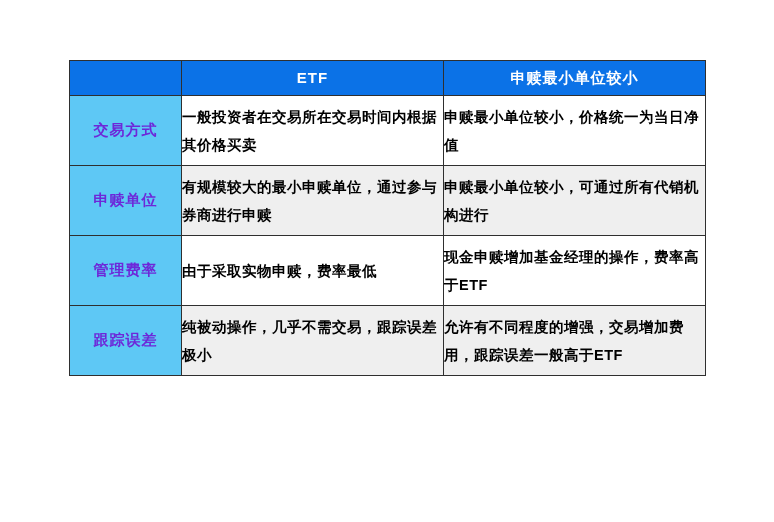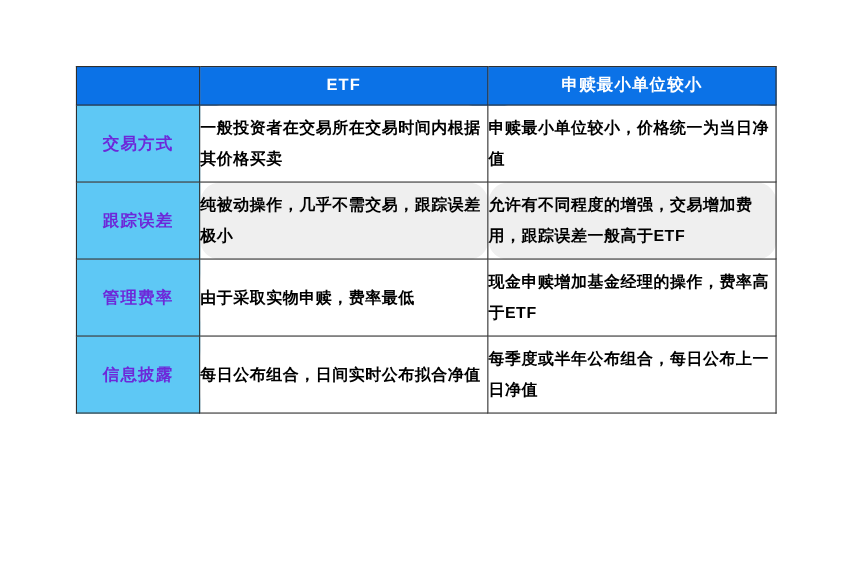--- a/index.html
+++ b/index.html
@@ -68,21 +68,20 @@
 
   
   .content {
     font-size: 14.5px;
     color: #000000;
     font-weight: bold;
     line-height: 28px;
     padding: 8px 10px 8px 10px;
     text-align: left;
     letter-spacing: 0.5px;
-    border-radius: 18px;
   }
   .band-white { background: #ffffff; }
   .band-gray  { background: #efefef; }
 
   .r-tall { height: 70px; }
 </style>
 </head>
 <body>
 
 <div class="page">
@@ -99,34 +98,34 @@
           <td class="cell">ETF</td>
           <td class="cell">申赎最小单位较小</td>
         </tr>
 
         <tr class="r-tall">
           <td class="rowlabel">交易方式</td>
           <td class="content band-white">一般投资者在交易所在交易时间内根据其价格买卖</td>
           <td class="content band-white">申赎最小单位较小，价格统一为当日净值</td>
         </tr>
 
-
         <tr class="r-tall">
-          <td class="rowlabel">跟踪误差</td>
-          <td class="content band-gray">纯被动操作，几乎不需交易，跟踪误差极小</td>
-          <td class="content band-gray">允许有不同程度的增强，交易增加费用，跟踪误差一般高于ETF</td>
+          <td class="rowlabel">申赎单位</td>
+          <td class="content band-gray">有规模较大的最小申赎单位，通过参与券商进行申赎</td>
+          <td class="content band-gray">申赎最小单位较小，可通过所有代销机构进行</td>
         </tr>
 
         <tr class="r-tall">
           <td class="rowlabel">管理费率</td>
           <td class="content band-white">由于采取实物申赎，费率最低</td>
           <td class="content band-white">现金申赎增加基金经理的操作，费率高于ETF</td>
         </tr>
 
         <tr class="r-tall">
-          <td class="rowlabel">信息披露</td>
-          <td class="content band-white">每日公布组合，日间实时公布拟合净值</td>
-          <td class="content band-white">每季度或半年公布组合，每日公布上一日净值</td>
+          <td class="rowlabel">跟踪误差</td>
+          <td class="content band-gray">纯被动操作，几乎不需交易，跟踪误差极小</td>
+          <td class="content band-gray">允许有不同程度的增强，交易增加费用，跟踪误差一般高于ETF</td>
         </tr>
+
       </tbody>
     </table>
   </div>
 </div>
 
 </body></html>

